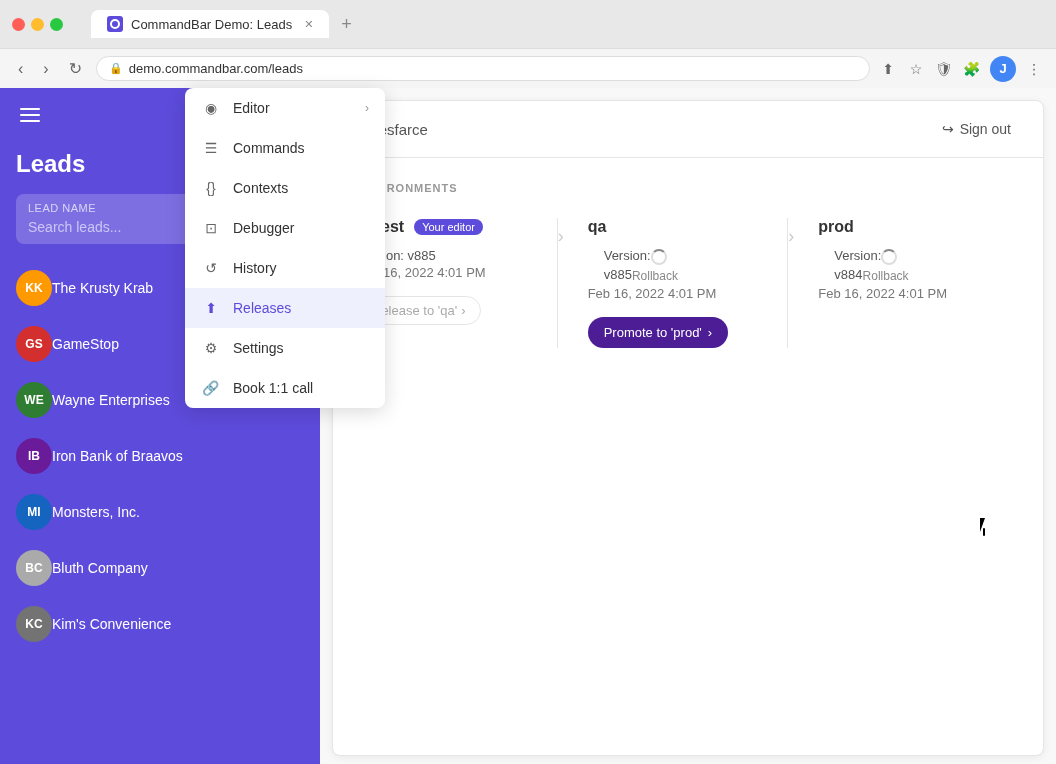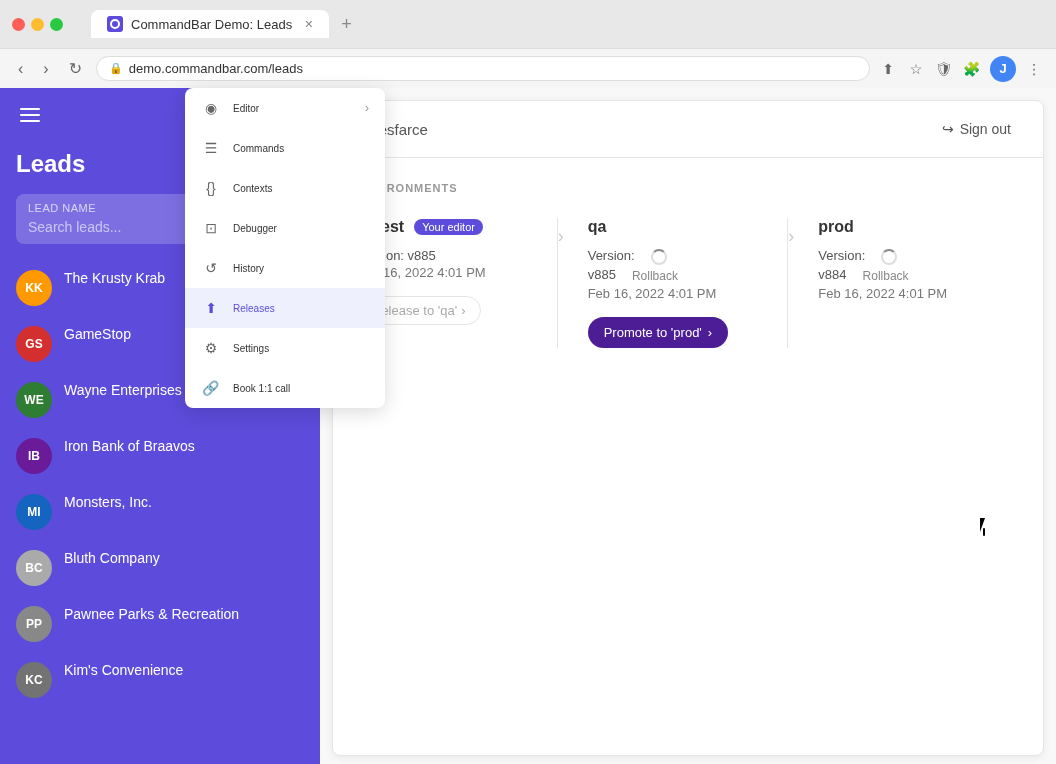--- a/index.html
+++ b/index.html
@@ -33,30 +33,30 @@
     .sidebar-header { padding: 16px; }
     .hamburger-btn { background: none; border: none; color: white; font-size: 18px; cursor: pointer; display: flex; flex-direction: column; gap: 4px; padding: 4px; }
     .hamburger-line { width: 20px; height: 2px; background: white; border-radius: 1px; }
     .sidebar-title { color: white; font-size: 24px; font-weight: 600; padding: 8px 16px 16px; }
     .search-box { margin: 0 16px 16px; background: rgba(255,255,255,0.2); border-radius: 8px; padding: 8px 12px; }
     .lead-name-label { color: rgba(255,255,255,0.7); font-size: 11px; font-weight: 500; text-transform: uppercase; letter-spacing: 0.5px; margin-bottom: 4px; }
     .search-input { background: none; border: none; color: white; font-size: 14px; width: 100%; outline: none; }
     .search-input::placeholder { color: rgba(255,255,255,0.6); }
 
     .leads-list { flex: 1; overflow-y: auto; }
-    .lead-item { display: flex; gap: 12px; padding: 10px 16px; cursor: pointer; }
+    .lead-item { display: flex; align-items: center; padding: 10px 16px; cursor: pointer; }
     .lead-avatar { width: 36px; height: 36px; border-radius: 50%; background: #ccc; overflow: hidden; display: flex; align-items: center; justify-content: center; font-size: 12px; font-weight: 600; flex-shrink: 0; }
     .lead-name { color: white; font-size: 14px; font-weight: 500; }
 
     
     .dropdown-menu { position: absolute; left: 185px; top: 0; width: 200px; background: white; border-radius: 8px; box-shadow: 0 4px 20px rgba(0,0,0,0.15); z-index: 100; overflow: hidden; }
     .menu-item { display: flex; align-items: center; gap: 12px; padding: 10px 16px; cursor: pointer; font-size: 14px; color: #333; }
     .menu-item.active { background: #eef0fd; }
     .menu-icon { width: 20px; height: 20px; display: flex; align-items: center; justify-content: center; color: #666; font-size: 14px; }
-    .menu-label { flex: 1; font-size: 10px; }
+    .menu-label { flex: 1; font-size: 14px; }
     .menu-arrow { color: #999; font-size: 12px; }
     .menu-item.active .menu-label { color: #5d4bdb; font-weight: 500; }
     .menu-item.active .menu-icon { color: #5d4bdb; }
 
     
     .main-content { flex: 1; background: #f8f8f8; position: relative; }
 
     
     .sf-panel { background: white; margin: 12px; border-radius: 8px; border: 1px solid #e5e5e5; box-shadow: 0 2px 8px rgba(0,0,0,0.06); height: calc(100% - 24px); }
     .sf-header { display: flex; align-items: center; justify-content: space-between; padding: 16px 24px; border-bottom: 1px solid #e5e5e5; }
@@ -70,21 +70,21 @@
     .env-column { flex: 1; padding-right: 24px; position: relative; }
     .env-column:not(:last-child)::after { content: ''; position: absolute; right: 0; top: 0; bottom: 0; width: 1px; background: #e5e5e5; }
     .env-column:not(:first-child) { padding-left: 24px; }
 
     .env-name { display: flex; align-items: center; gap: 10px; margin-bottom: 12px; }
     .env-name-text { font-size: 16px; font-weight: 600; color: #333; }
     .your-editor-badge { background: #5d4bdb; color: white; font-size: 11px; padding: 2px 8px; border-radius: 12px; font-weight: 500; }
 
     .env-version { font-size: 13px; color: #555; margin-bottom: 2px; }
     .env-date { font-size: 13px; color: #777; margin-bottom: 16px; }
-    .env-row { display: flex; align-items: center; gap: 16px; margin-bottom: 2px; }
+    .env-row { display: flex; align-items: center; gap: 0; margin-bottom: 2px; margin-left: 16px; }
 
     .rollback-btn { background: none; border: none; color: #888; font-size: 12px; cursor: pointer; display: flex; align-items: center; gap: 4px; }
 
     .release-btn { display: inline-flex; align-items: center; gap: 4px; padding: 6px 14px; border: 1px solid #ccc; border-radius: 20px; background: white; color: #555; font-size: 13px; cursor: pointer; }
     .release-btn-disabled { opacity: 0.5; cursor: not-allowed; }
 
     .promote-btn { display: inline-flex; align-items: center; gap: 6px; padding: 8px 16px; border-radius: 20px; background: #4c1d95; color: white; font-size: 13px; cursor: pointer; border: none; font-weight: 500; }
 
     .nav-arrow { color: #ccc; font-size: 18px; display: flex; align-items: flex-start; padding-top: 8px; }
 
@@ -170,24 +170,20 @@
           <div class="lead-avatar" style="background: rgb(106, 27, 154); color: white;">IB</div>
           <span class="lead-name">Iron Bank of Braavos</span>
         </div>
         <div class="lead-item">
           <div class="lead-avatar" style="background: rgb(21, 101, 192); color: white;">MI</div>
           <span class="lead-name">Monsters, Inc.</span>
         </div>
         <div class="lead-item">
           <div class="lead-avatar" style="background: rgb(170, 170, 170); color: white;">BC</div>
           <span class="lead-name">Bluth Company</span>
-        </div>
-        <div class="lead-item">
-          <div class="lead-avatar" style="background: rgb(136, 136, 136); color: white;">PP</div>
-          <span class="lead-name">Pawnee Parks &amp; Recreation</span>
         </div>
         <div class="lead-item">
           <div class="lead-avatar" style="background: #737373; color: white;">KC</div>
           <span class="lead-name">Kim's Convenience</span>
         </div>
       </div>
   </div>
 
   <div class="dropdown-menu">
 

